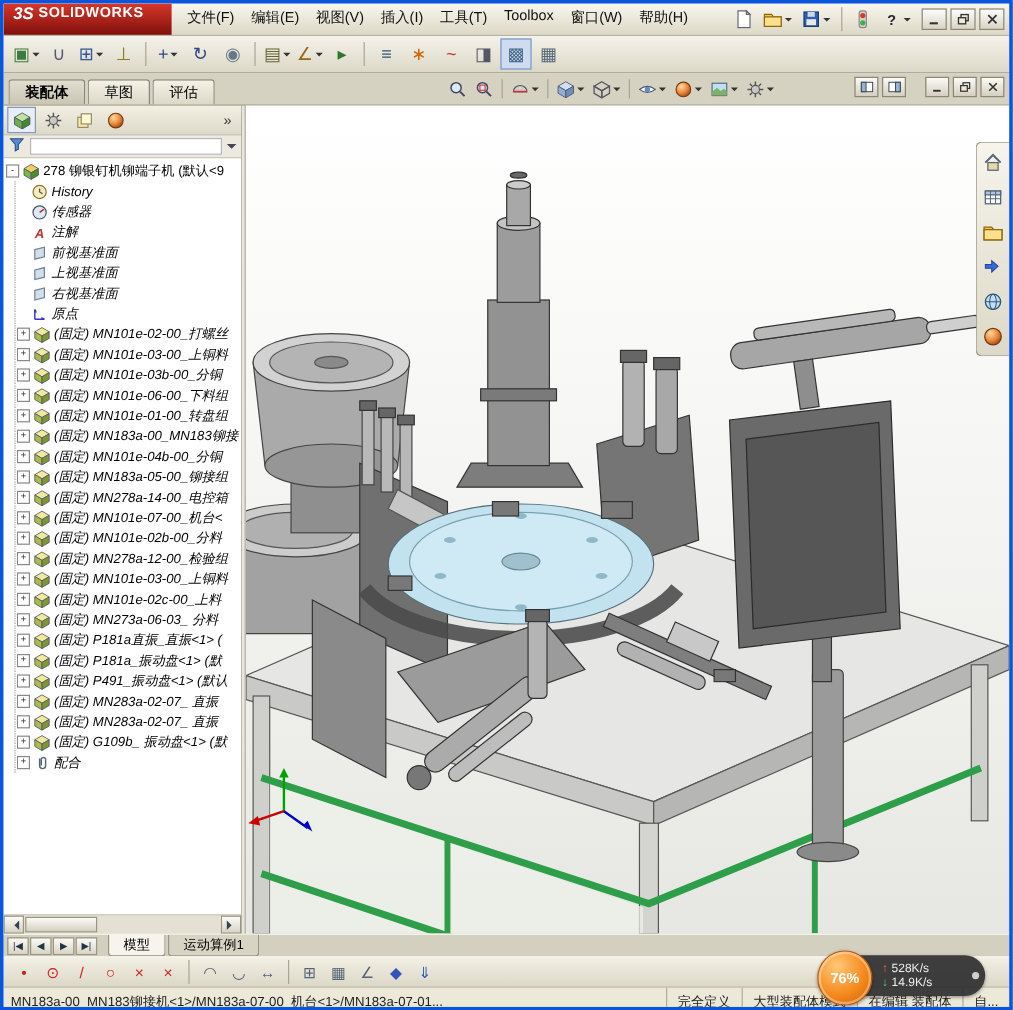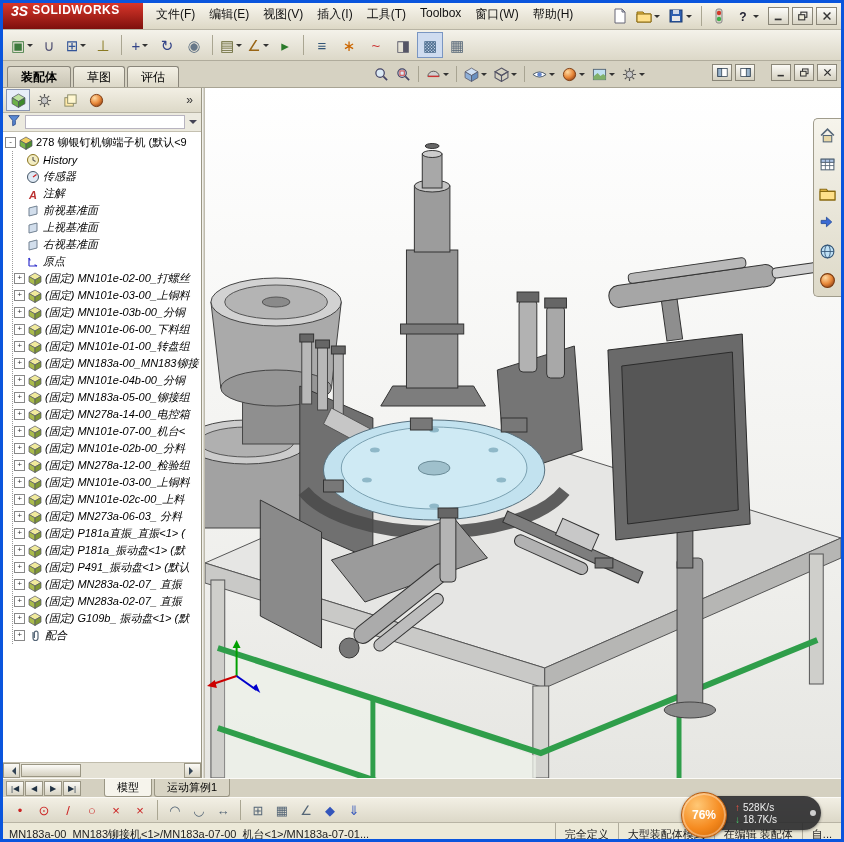--- a/index.html
+++ b/index.html
@@ -66,21 +66,21 @@
   .splitter{width:3px;background:linear-gradient(90deg,#fdfdf9,#b2ae9e);flex:0 0 auto;}
   .viewport{flex:1;position:relative;background:linear-gradient(#ffffff,#efefec 70%,#e6e6e2);overflow:hidden;}
   .viewport svg.model{position:absolute;inset:0;width:100%;height:100%;}
   .taskpane{position:absolute;top:30px;right:0;width:27px;background:linear-gradient(#f6f4ec,#ddd9c8);border:1px solid #a09c8c;border-right:none;border-radius:5px 0 0 5px;display:flex;flex-direction:column;align-items:center;padding:6px 0;gap:9px;}
   .tpbtn{width:20px;height:20px;display:flex;align-items:center;justify-content:center;}
   .tpbtn svg{width:17px;height:17px;}
   
   .btabs-row{height:18px;background:#d4d0c0;border-top:1px solid #fbfaf6;display:flex;align-items:stretch;}
   .bnav{display:flex;align-items:center;gap:1px;padding:0 3px;}
   .nbtn{height:13px;min-width:16px;font-size:8px;display:flex;align-items:center;justify-content:center;background:linear-gradient(#fbfaf6,#d8d4c4);border:1px solid #9a9684;color:#234;}
-  .btabs{display:flex;align-items:stretch;margin-left:20px;}
+  .btabs{display:flex;align-items:stretch;margin-left:6px;}
   .btab{display:flex;align-items:center;padding:0 12px;font-size:11px;border:1px solid #9a9684;border-top:none;border-radius:0 0 3px 3px;background:#d8d4c4;margin-right:2px;}
   .btab.active{background:#f6f4ec;}
   .sketchbar{height:24px;background:linear-gradient(#f2efe4,#dcd8c8);border-top:1px solid #fbfaf6;display:flex;align-items:center;gap:2px;padding:0 6px;}
   .skbtn{width:20px;height:20px;display:flex;align-items:center;justify-content:center;font-size:13px;border:1px solid transparent;}
   .statusbar{height:22px;background:#ece9d8;border-top:1px solid #b8b4a4;display:flex;align-items:stretch;font-size:11px;color:#222;}
   .status-path{flex:1;display:flex;align-items:center;padding:0 6px;white-space:nowrap;overflow:hidden;}
   .status-cells{display:flex;align-items:stretch;}
   .status-cell{display:flex;align-items:center;padding:0 9px;border-left:1px solid #b0ac9c;white-space:nowrap;}
   
   .net{position:absolute;right:20px;bottom:5px;width:140px;height:42px;z-index:50;}
@@ -944,21 +944,21 @@
   </div>
 
   <div class="net">
     <div class="net-pill">
       <div class="net-row">
         <span class="up-arrow">↑</span>
         <span>528K/s</span>
       </div>
       <div class="net-row">
         <span class="down-arrow">↓</span>
-        <span>18.7K/s</span>
+        <span>14.9K/s</span>
       </div>
       <span class="net-dot"></span>
     </div>
     <div class="net-ball">
       <span>76%</span>
     </div>
   </div>
 
 </div>
 

